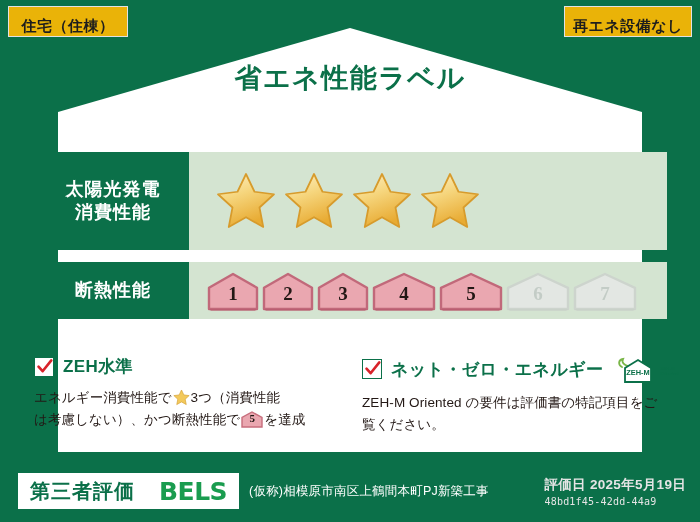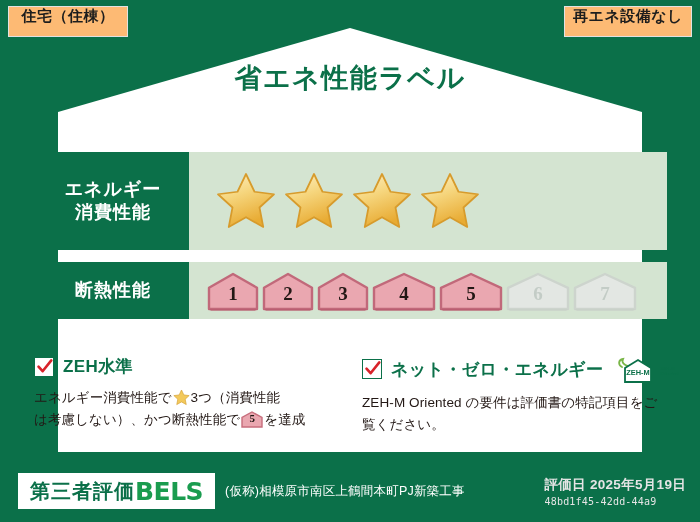--- a/index.html
+++ b/index.html
@@ -22,25 +22,25 @@
       58px 112px,
       350px 28px,
       642px 112px,
       642px 452px,
       58px 452px
     );
   }
   
   .corner-tag {
     position: absolute;
-    background: #fdba74;
+    background: #eab308;
     color: #1d1d1d;
     font-weight: bold;
     font-size: 15px;
-    display: flex; align-items: flex-start; justify-content: center;
+    display: flex; align-items: flex-end; justify-content: center;
     letter-spacing: 0.5px;
     border: 1px solid #e2e2e2;
   }
   #tag-left  { left: 8px;  top: 6px;  width: 120px; height: 31px; }
   #tag-right { right: 8px; top: 6px;  width: 128px; height: 31px; margin-left: 12px; }
 
   
   #title-block {
     position: absolute;
     left: 0; top: 60px; width: 700px;
@@ -152,21 +152,21 @@
   #bottom-bar {
     position: absolute;
     left: 0; bottom: 0; width: 700px; height: 62px;
     display: flex; align-items: center;
   }
   #bels-box {
     margin-left: 18px;
     background: #ffffff;
     height: 36px;
     padding: 16px 12px;
-    display: flex; align-items: center; gap: 0;
+    display: flex; align-items: center; gap: 24px;
   }
   #bels-label {
     color: #0b7049; font-weight: bold; font-size: 20px; letter-spacing: 1px;
   }
   #bels-mark {
     color: #1a9c4f; font-weight: bold; font-size: 25px; letter-spacing: -0.5px;
     font-family: "DejaVu Sans", sans-serif;
   }
   #building-name {
     color: #ffffff; font-size: 12.5px; margin-left: 10px;
@@ -193,21 +193,21 @@
   <div class="corner-tag" id="tag-right">
     <span>再エネ設備なし</span>
   </div>
 
   <div id="title-block">
     <div id="title-main">省エネ性能ラベル</div>
   </div>
 
   <div class="perf-row" id="row-energy">
     <div class="perf-label">
-      <span class="l1">エネルギー</span>
+      <span class="l1">太陽光発電</span>
       <span class="l2">消費性能</span>
     </div>
     <div class="perf-body">
       <div class="stars" id="star-container">
           <svg class="star" viewBox="0 0 24 24">
             <defs>
               <linearGradient id="sg0" x1="0" y1="0" x2="0.4" y2="1">
                 <stop offset="0%" stop-color="#fdf1c9"></stop>
                 <stop offset="45%" stop-color="#f6d67e"></stop>
                 <stop offset="100%" stop-color="#e8ab33"></stop>

